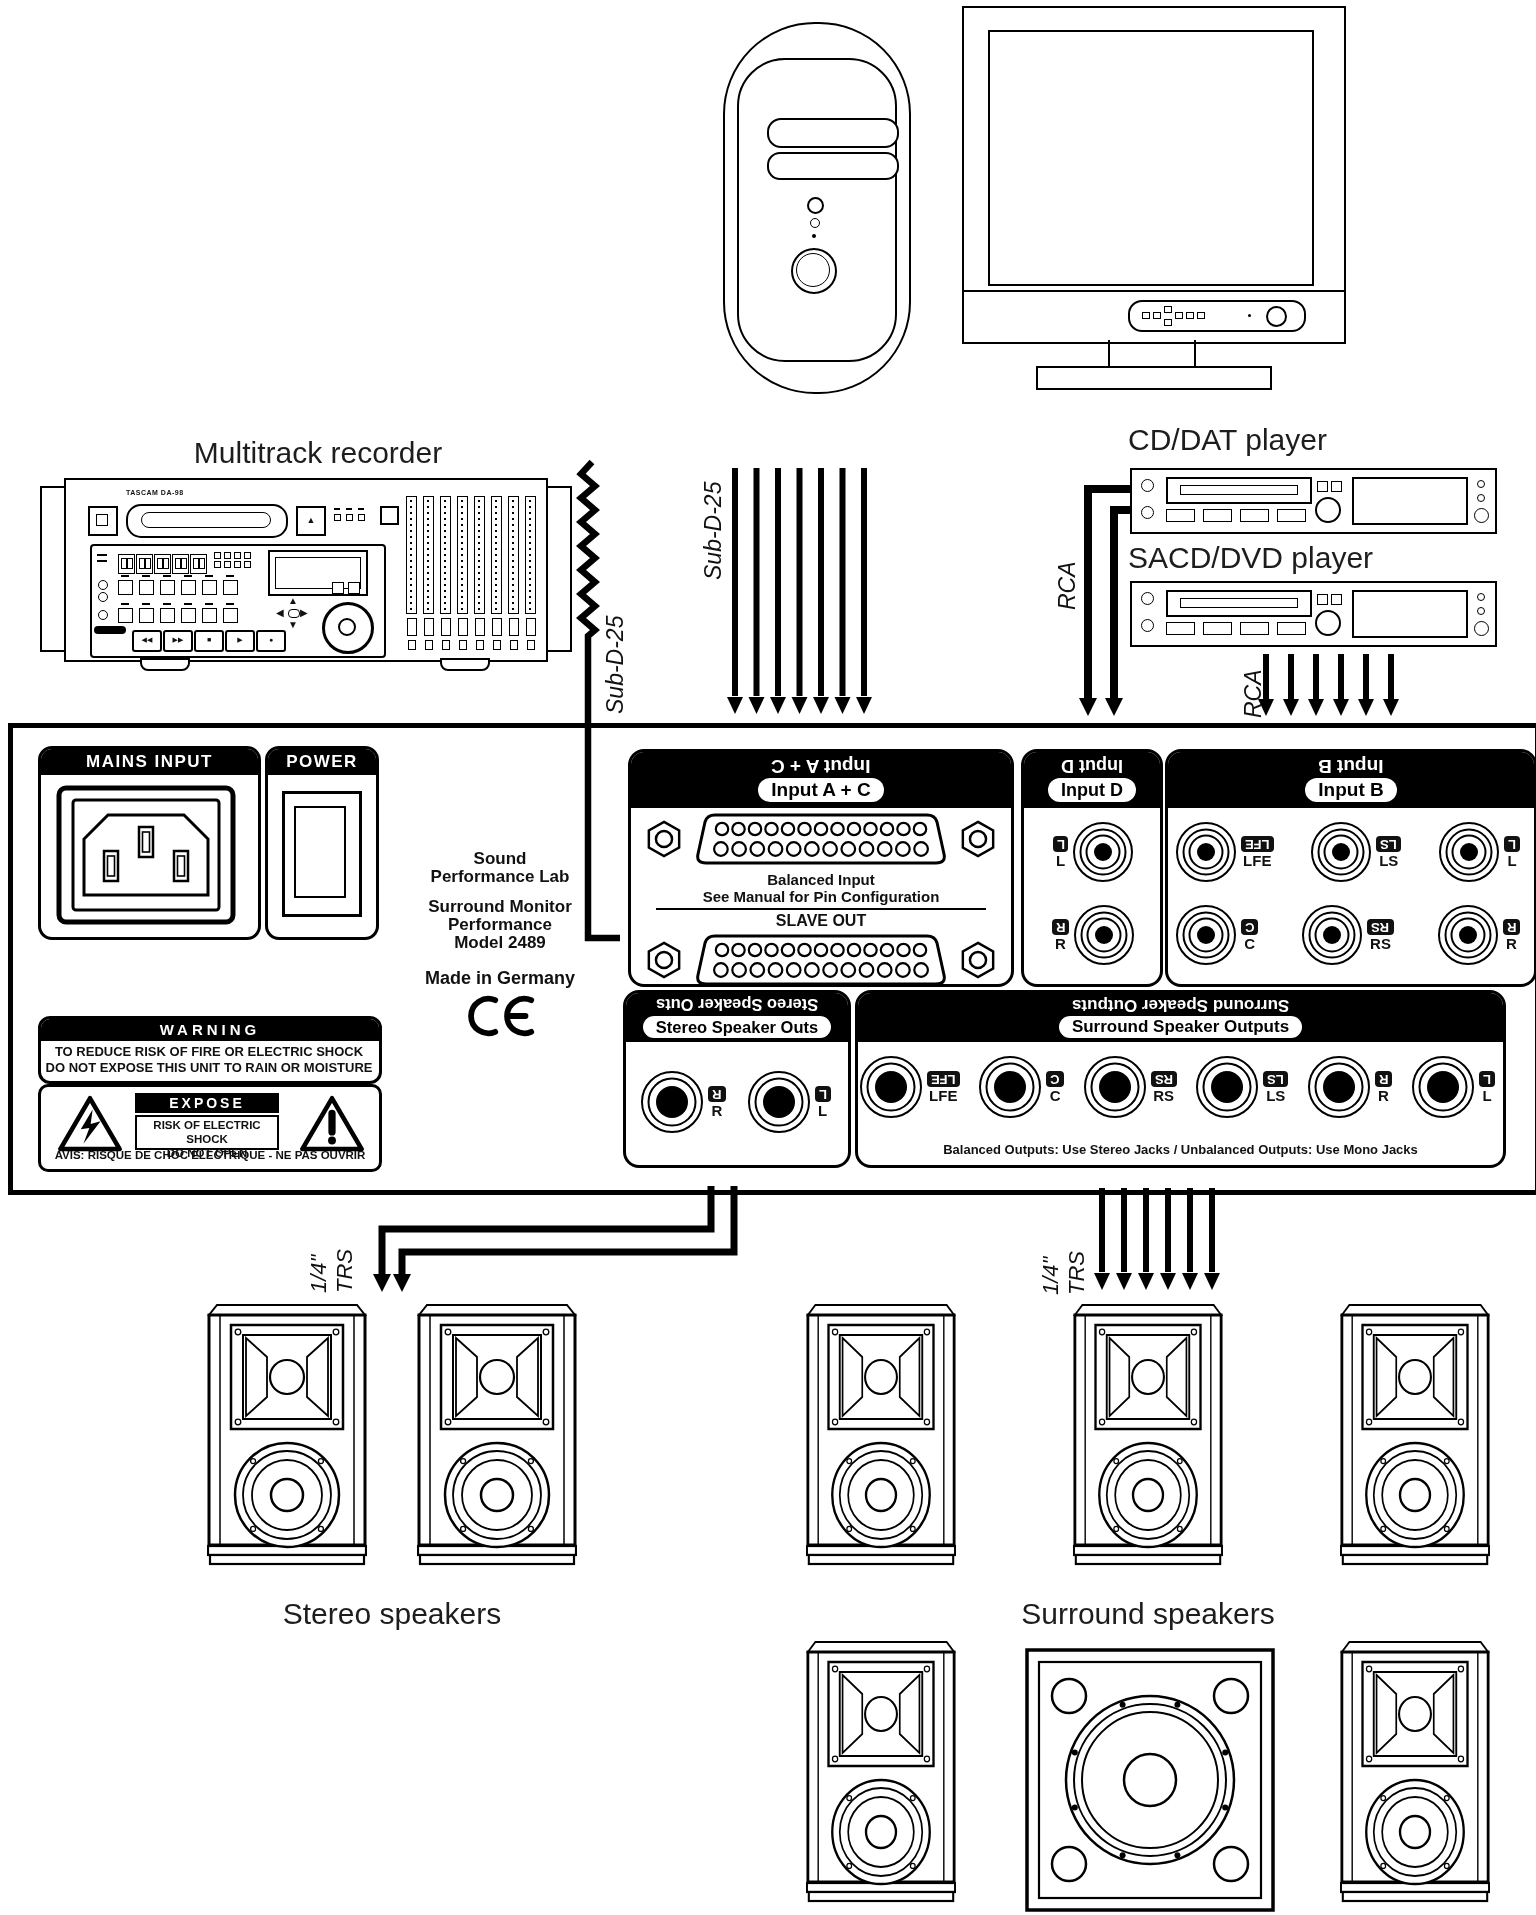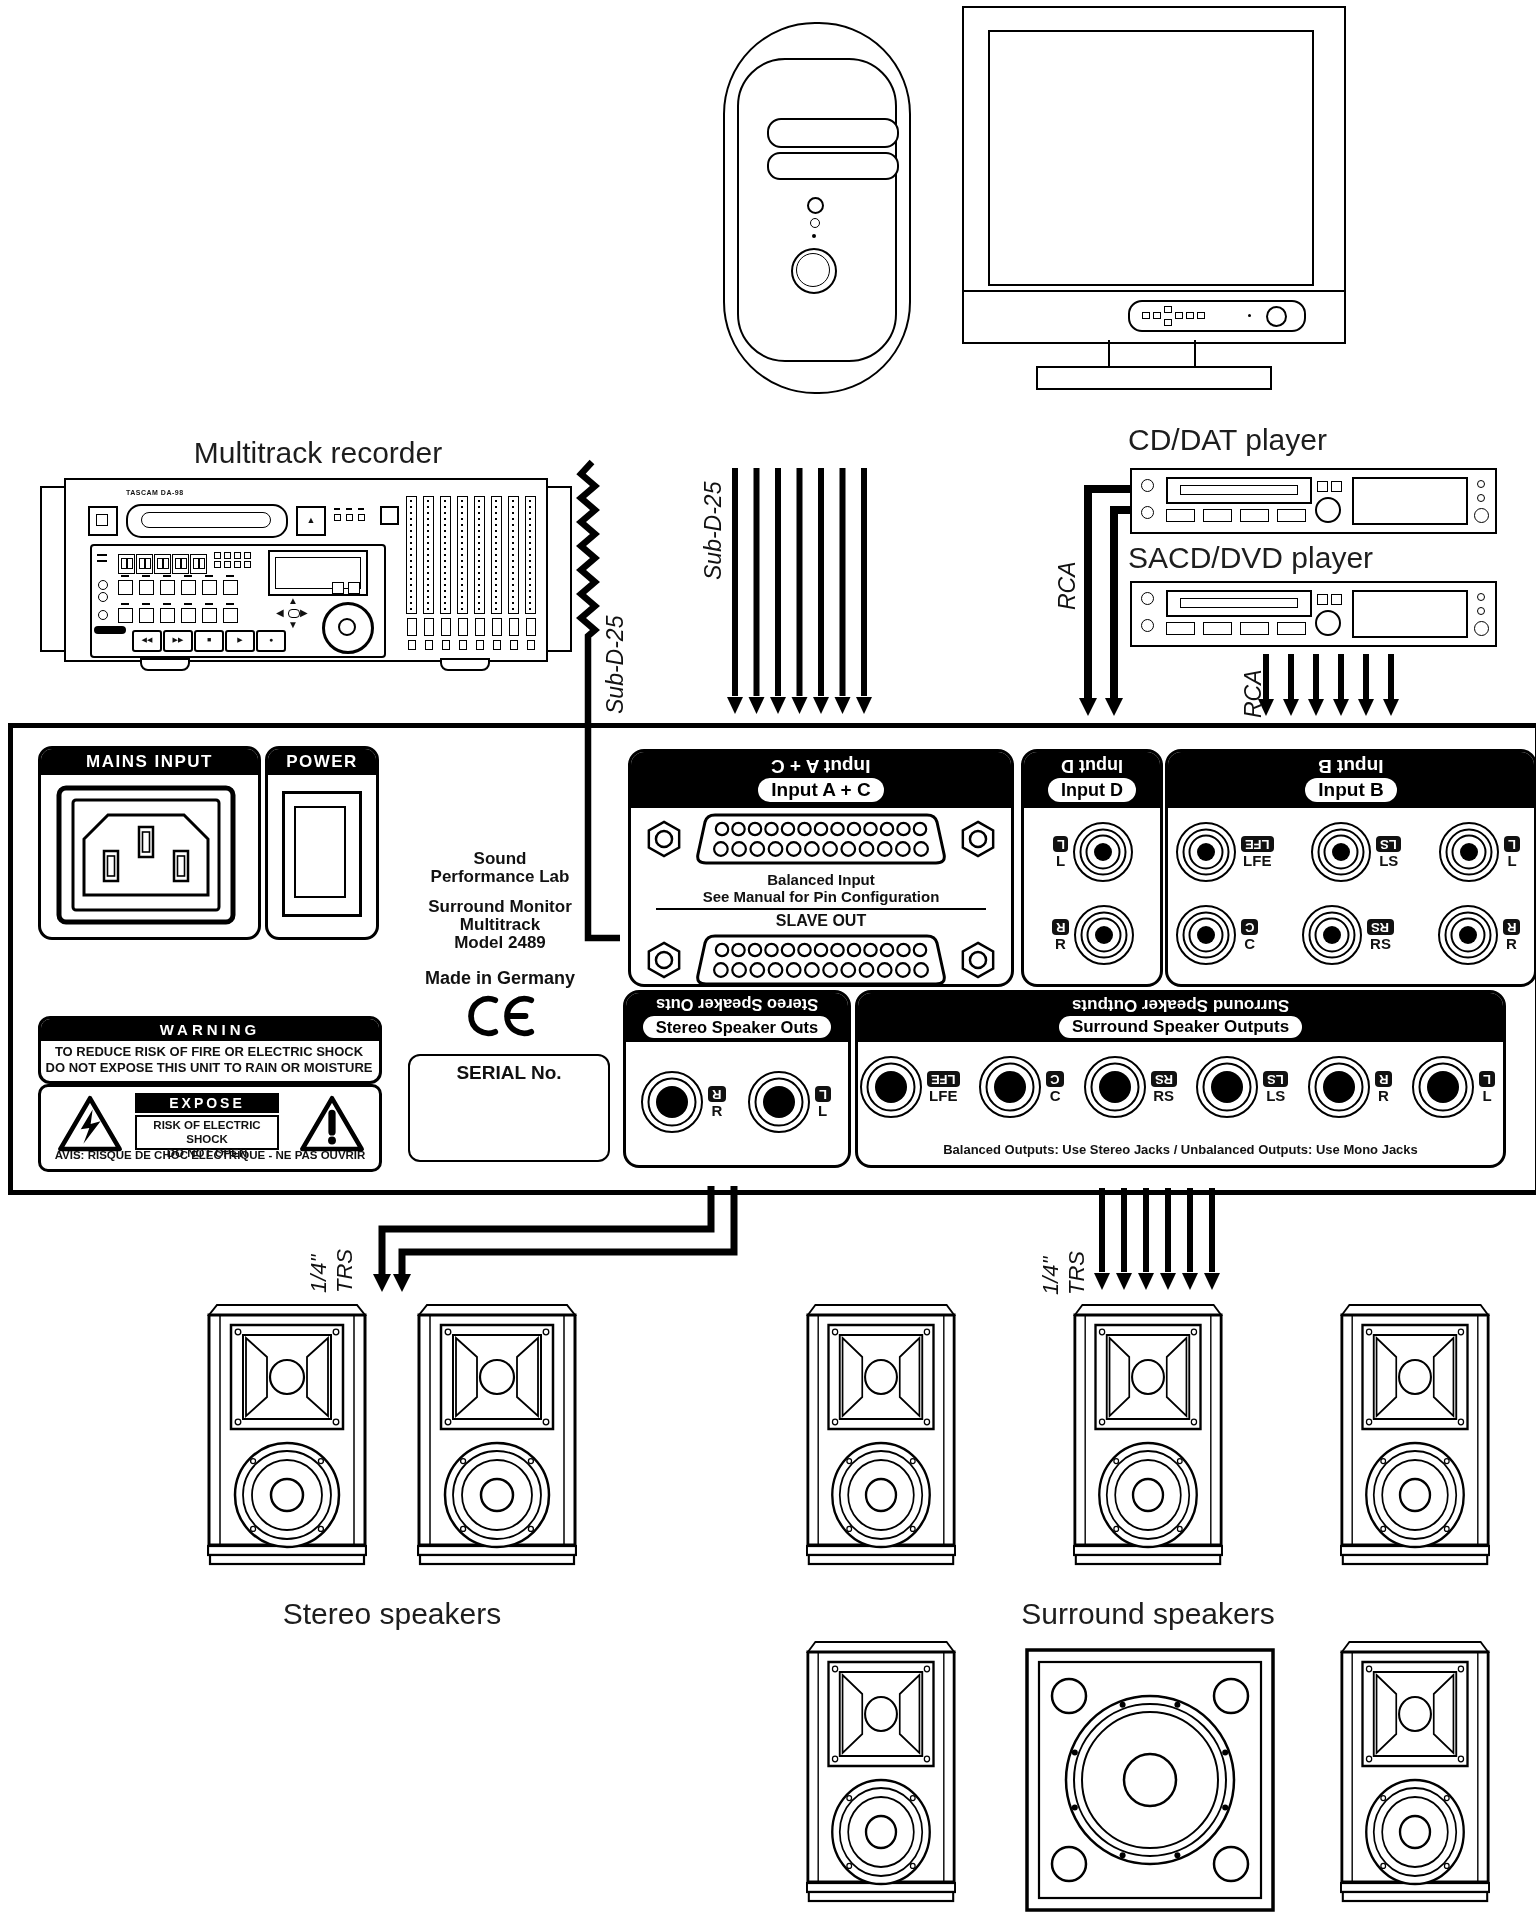--- a/index.html
+++ b/index.html
@@ -325,32 +325,29 @@
       </div>
       <div class="ctext" style="position:absolute;left:0;right:0;top:62px;font-size:11.5px">AVIS: RISQUE DE CHOC ÉLECTRIQUE - NE PAS OUVRIR</div>
     </div>
 
     <div class="ctext" style="position:absolute;left:387px;top:122px;width:200px;font-size:17px;line-height:18px">
       <span style="display:block">Sound</span>
       <span style="display:block">Performance Lab</span>
     </div>
     <div class="ctext" style="position:absolute;left:387px;top:170px;width:200px;font-size:17px;line-height:18px">
       <span style="display:block">Surround Monitor</span>
-      <span style="display:block">Multitrack</span>
+      <span style="display:block">Performance</span>
       <span style="display:block">Model 2489</span>
     </div>
     <div class="ctext" style="position:absolute;left:387px;top:240px;width:200px;font-size:18px">Made in Germany</div>
     <svg width="72" height="44" viewBox="0 0 100 60" style="position:absolute;left:452px;top:266px">
       <path d="M42 8 A 24 24 0 1 0 42 52" fill="none" stroke="#000" stroke-width="8" stroke-linecap="round"></path>
       <path d="M92 8 A 24 24 0 1 0 92 52" fill="none" stroke="#000" stroke-width="8" stroke-linecap="round"></path>
       <path d="M62 30 H84" stroke="#000" stroke-width="8" stroke-linecap="round"></path>
     </svg>
-    <div class="panel" style="left:395px;top:326px;width:198px;height:104px;border-radius:12px;border-width:2.5px">
-      <div class="ctext" style="position:absolute;left:0;right:0;top:6px;font-size:19px">SERIAL No.</div>
-    </div>
 
     <div class="panel" style="left:615px;top:21px;width:380px;height:232px">
       <div class="phead" style="height:54px;padding-top:2px">
         <span class="fliprow" style="font-size:19px"><span class="flip">Input A + C</span></span>
         <span class="pill" style="font-size:19px">Input A + C</span>
       </div>
       <div style="position:absolute;left:0;right:0;top:60px;display:flex;flex-direction:column;align-items:center">
         <div class="dsub-row" style="display:flex;align-items:center;justify-content:center;gap:13px">
             <svg width="36" height="38" viewBox="0 0 38 40">
               <polygon points="19,2 35,11 35,29 19,38 3,29 3,11" fill="#fff" stroke="#000" stroke-width="2.6"></polygon>

